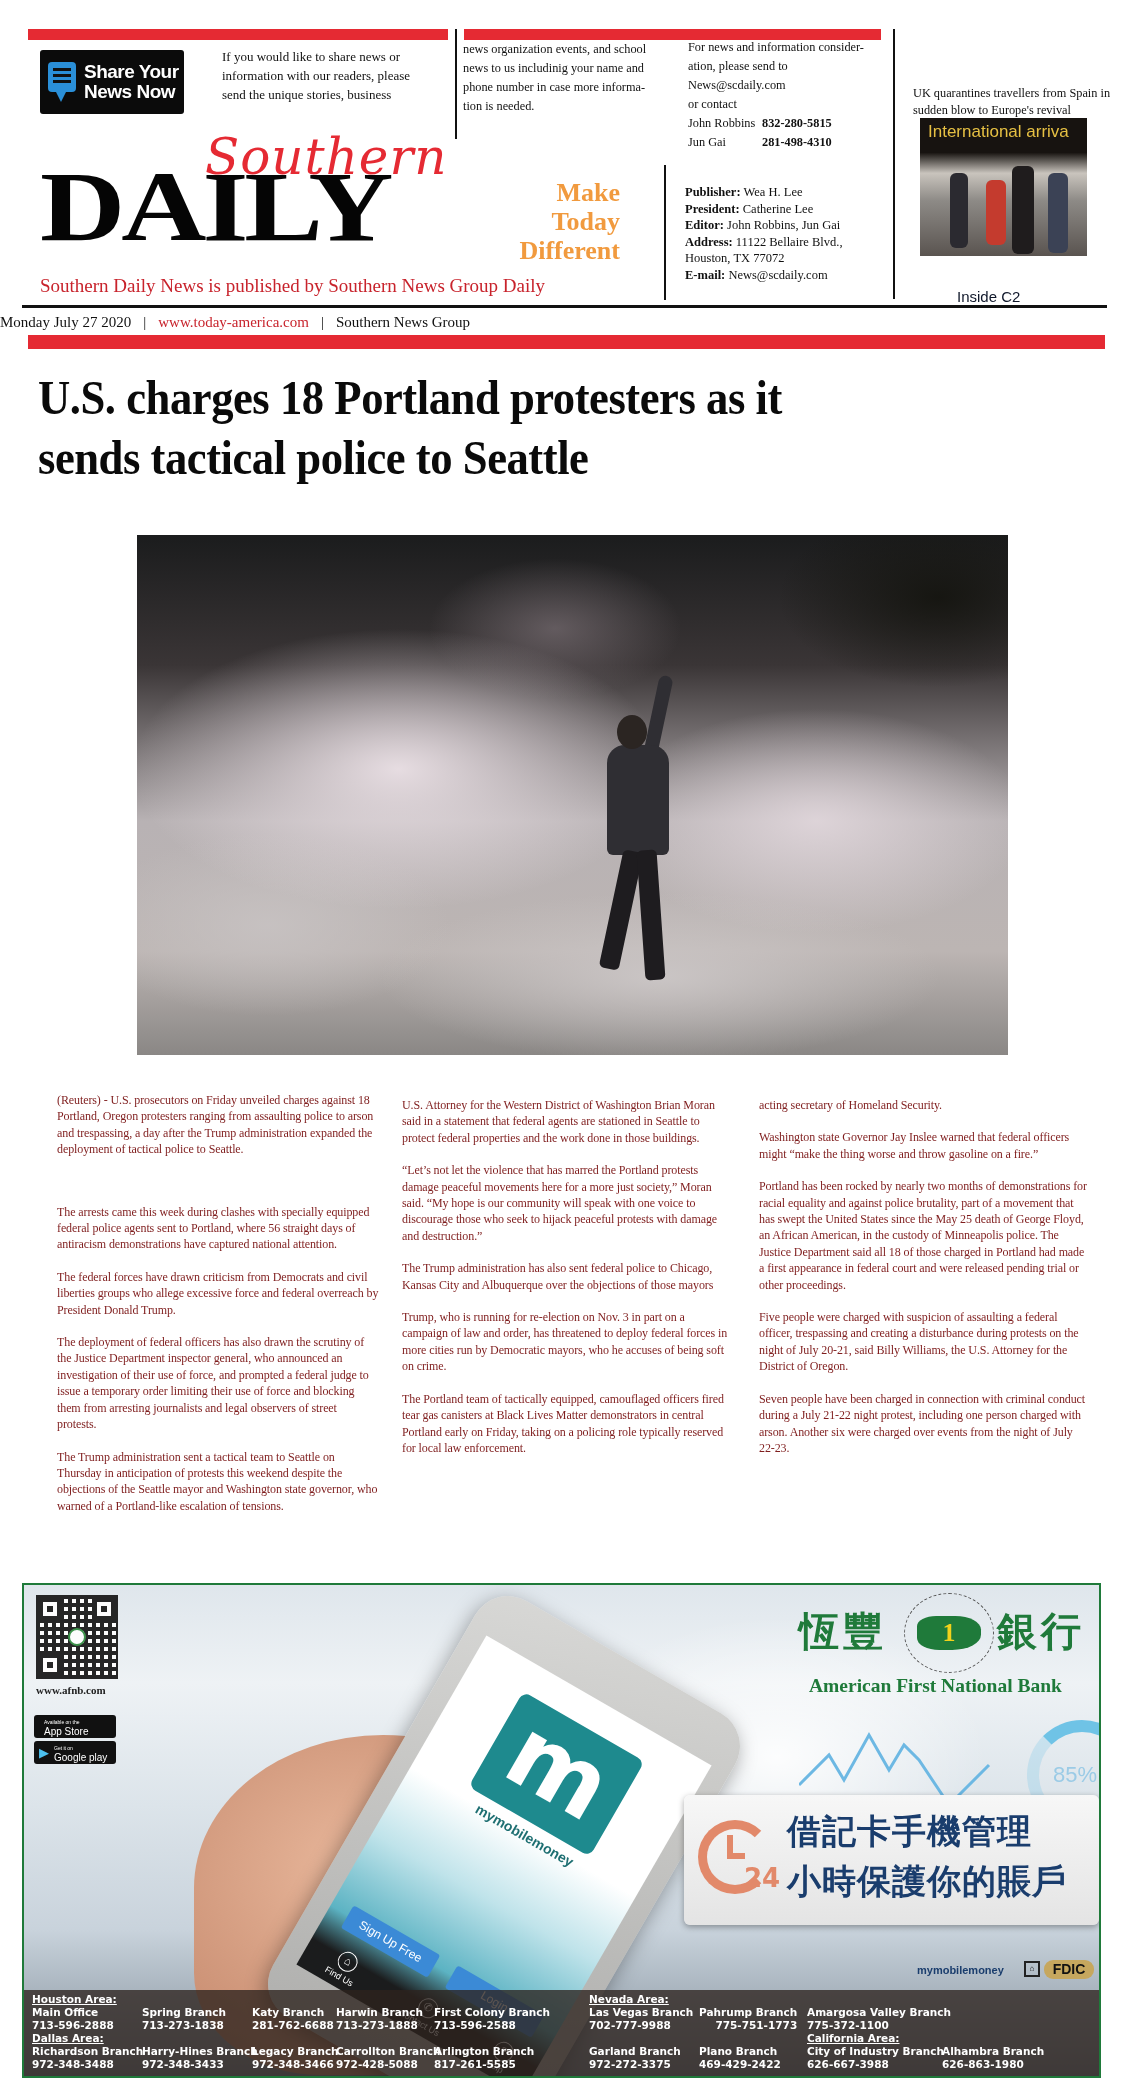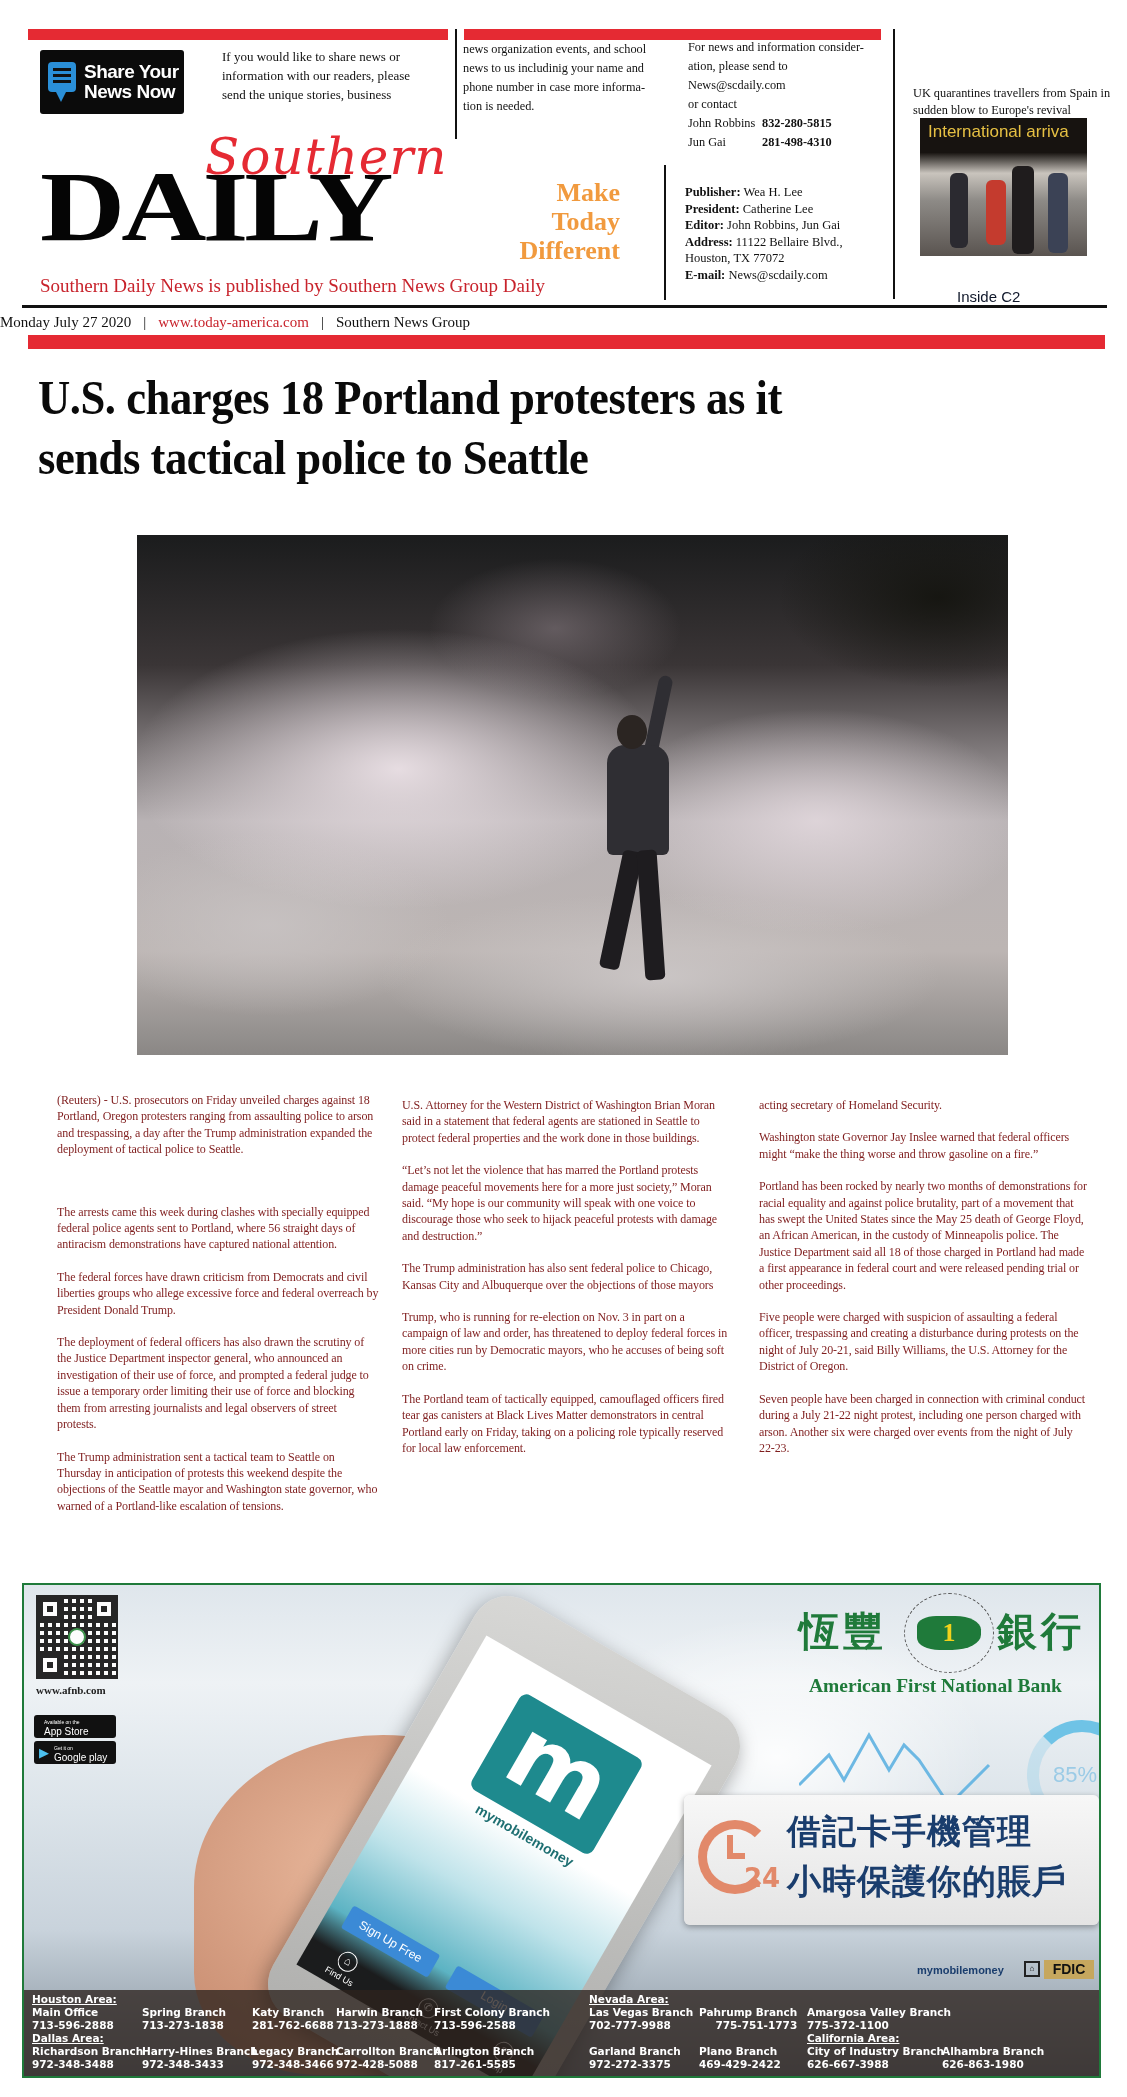--- a/index.html
+++ b/index.html
@@ -102,21 +102,21 @@
 
   .ad .cn-panel { position: absolute; left: 660px; top: 210px; width: 415px; height: 130px; background: linear-gradient(180deg, #f7f7f7, #e4e4e4); border-radius: 6px; box-shadow: 0 2px 6px rgba(0,0,0,0.35); }
   .ad .clock { position: absolute; left: 14px; top: 25px; width: 74px; height: 74px; border: 9px solid #e2896a; border-right-color: transparent; border-radius: 50%; }
   .ad .clock .hand-v { position: absolute; left: 20px; top: 6px; width: 6px; height: 22px; background: #e2896a; }
   .ad .clock .hand-h { position: absolute; left: 20px; top: 24px; width: 18px; height: 6px; background: #e2896a; }
   .ad .clock-24 { position: absolute; left: 60px; top: 68px; color: #e2896a; font-family: "DejaVu Sans", sans-serif; font-weight: bold; font-size: 26px; }
   .ad .cn-line { position: absolute; left: 103px; color: #1a3d6d; font-family: "DejaVu Sans", sans-serif; font-weight: bold; font-size: 34px; letter-spacing: 1px; line-height: 40px; }
 
   .ad .mmm-small { position: absolute; left: 893px; top: 379px; color: #1a3d6d; font-family: "Liberation Sans", sans-serif; font-weight: bold; font-size: 11px; }
   .ad .eho { position: absolute; left: 1000px; top: 376px; width: 16px; height: 16px; border: 2px solid #222; font-size: 8px; text-align: center; line-height: 12px; }
-  .ad .fdic { position: absolute; left: 1020px; top: 375px; width: 50px; height: 19px; background: #c6a75e; color: #111; font-family: "Liberation Sans", sans-serif; font-weight: bold; font-size: 14px; text-align: center; line-height: 19px; }
+  .ad .fdic { position: absolute; left: 1020px; top: 375px; width: 50px; height: 19px; background: #c6a75e; color: #111; font-family: "Liberation Sans", sans-serif; font-weight: bold; font-size: 14px; text-align: center; line-height: 19px; border-radius: 9px; }
 
   .ad .branches { position: absolute; left: 0; top: 405px; width: 1079px; height: 90px; background: rgba(45,35,30,0.78); color: #fff; font-family: "DejaVu Sans", sans-serif; font-weight: bold; font-size: 10.5px; line-height: 13px; }
   .ad .br { position: absolute; }
   .ad .area { position: absolute; text-decoration: underline; }
 </style>
 </head>
 <body>
 
 <div class="redbar" style="left:28px;top:29px;width:420px;height:11px;"></div>
 <div class="redbar" style="left:464px;top:29px;width:417px;height:11px;"></div>

